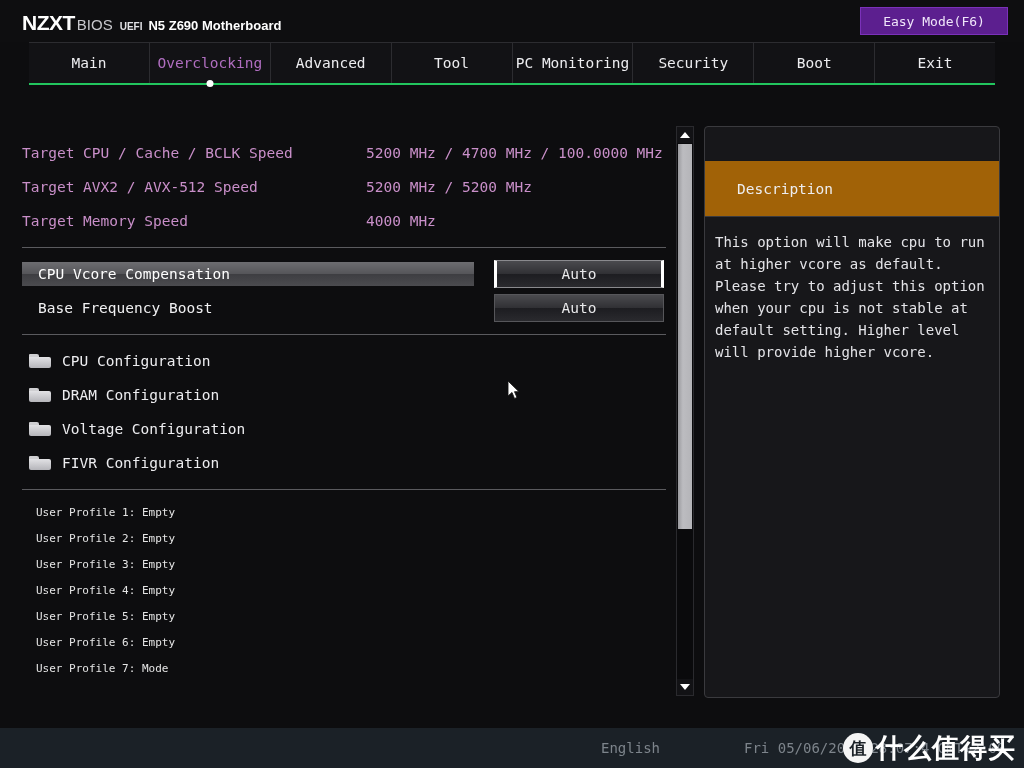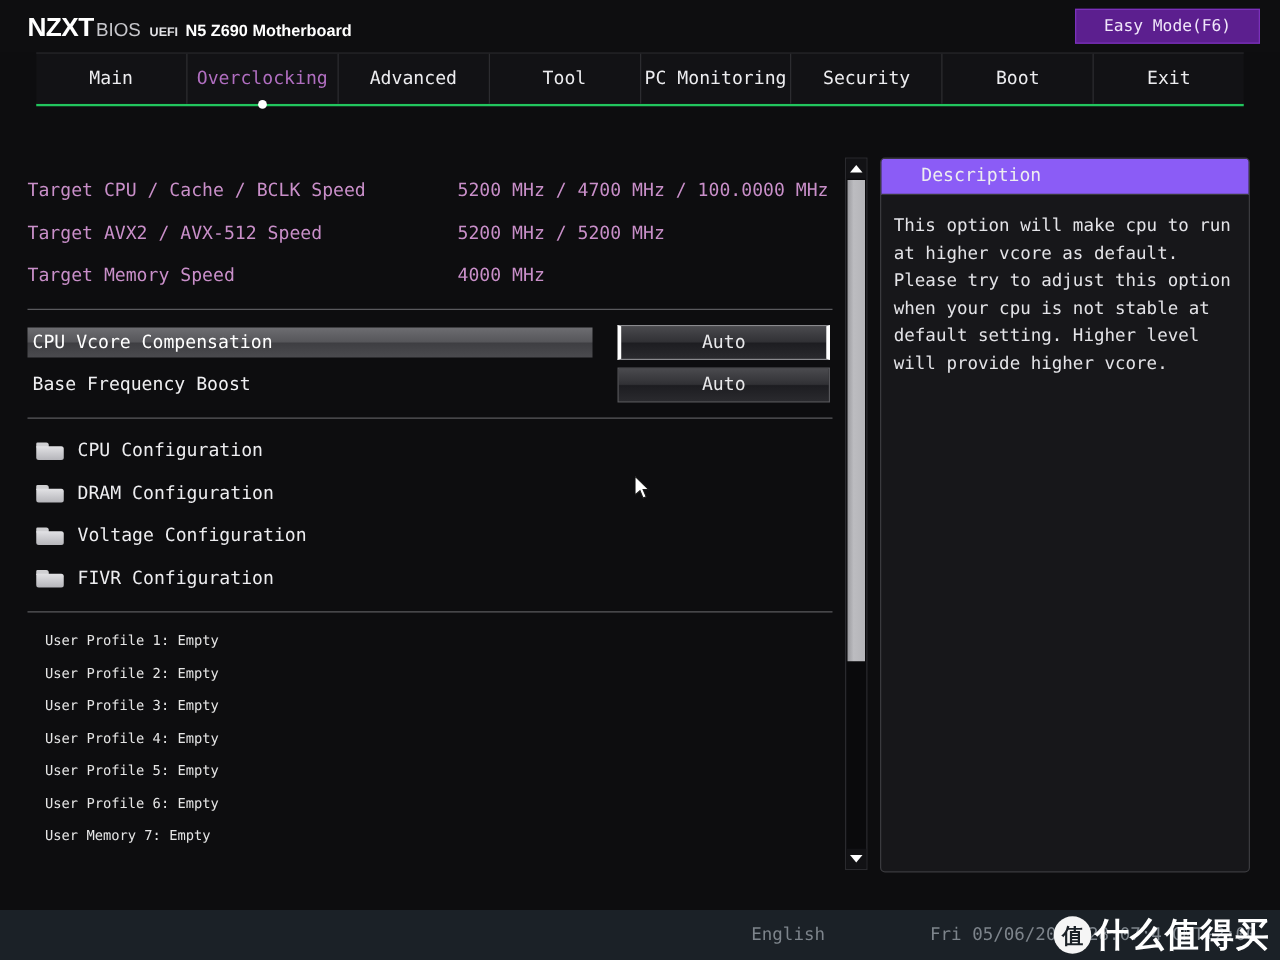--- a/index.html
+++ b/index.html
@@ -125,21 +125,21 @@
 
   .opt-row {
     position: relative;
     height: 34px;
     display: flex; align-items: center;
   }
   .opt-label {
     position: relative;
     width: 452px; height: 24px;
     display: flex; align-items: center;
-    padding-left: 4px;
+    padding-left: 16px;
     font-size: 14.5px;
     color: #f0f0f2;
     white-space: nowrap;
   }
   .opt-label.selected {
     background: linear-gradient(to bottom, #6d6d71 0%, #56565a 48%, #3e3e42 52%, #4b4b4f 100%);
     color: #ffffff;
   }
   .dropdown {
     position: absolute;
@@ -233,27 +233,28 @@
   #description {
     position: absolute;
     left: 704px; top: 40px;
     width: 296px; height: 572px;
     background: #17171a;
     border: 1px solid #3a3a3e;
     border-radius: 4px;
     overflow: hidden;
   }
   #desc-title {
-    height: 29px;
+    height: 56px;
     display: flex; align-items: center;
     padding-left: 32px;
     font-size: 14.5px;
     color: #ededf0;
-    background: #8b5cf6;
+    background: #a16207;
     border-bottom: 1px solid #3a3a3e;
+    margin-top: 34px;
   }
   #desc-body {
     padding: 14px 10px 10px 10px;
     font-size: 14px;
     line-height: 22px;
     color: #e4e4e8;
     white-space: pre-wrap;
   }
 
   
@@ -392,21 +393,21 @@
       </div>
 
       <div class="hr"></div>
 
       <div class="profile-row">User Profile 1: Empty</div>
       <div class="profile-row">User Profile 2: Empty</div>
       <div class="profile-row">User Profile 3: Empty</div>
       <div class="profile-row">User Profile 4: Empty</div>
       <div class="profile-row">User Profile 5: Empty</div>
       <div class="profile-row">User Profile 6: Empty</div>
-      <div class="profile-row">User Memory 7: Empty</div>
+      <div class="profile-row">User Profile 7: Mode</div>
 
     </div>
 
     <div id="scrollbar">
       <div class="sb-arrow up">
         <span class="glyph"></span>
       </div>
       <div id="sb-thumb"></div>
       <div class="sb-arrow down">
         <span class="glyph"></span>

